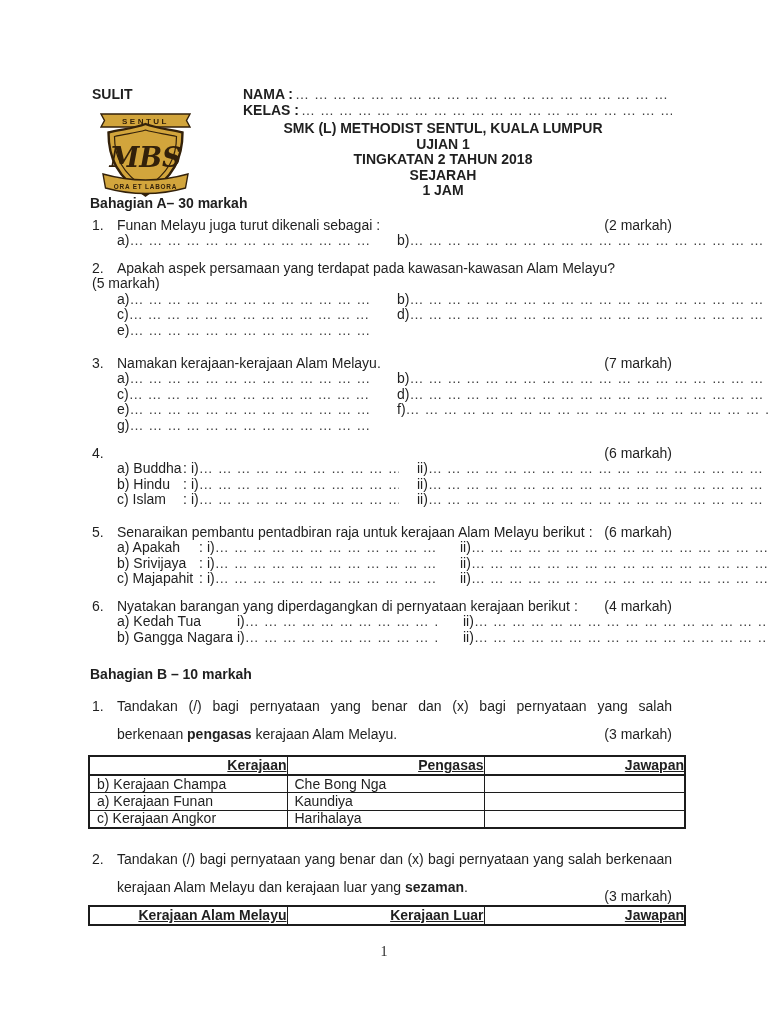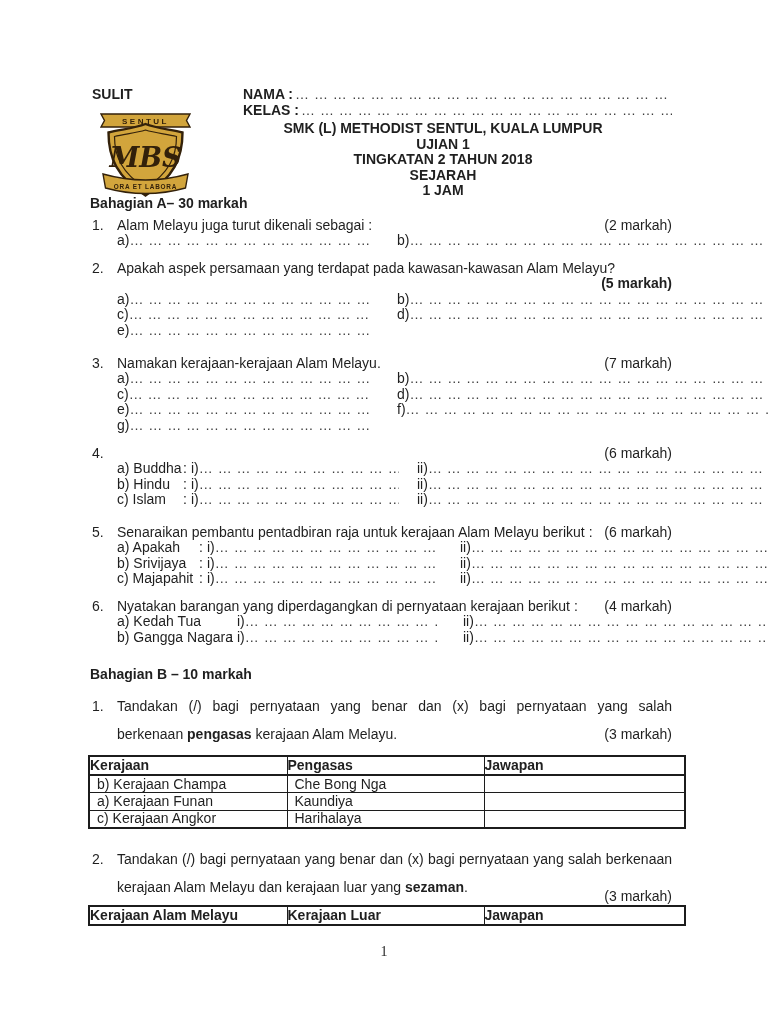--- a/index.html
+++ b/index.html
@@ -29,21 +29,21 @@
   .sectitle { left:90px; font-weight:bold; }
 
   
   .question { left:92px; width:580px; }
   .qline { display:flex; align-items:baseline; height:16px; line-height:16px; }
   .qnum { width:25px; flex:0 0 25px; }
   .qtext { white-space:nowrap; }
   .qmarks { margin-left:auto; white-space:nowrap; }
   .answers { margin-left:25px; }
   .ansrow { display:flex; align-items:baseline; height:15.7px; line-height:15.7px; }
-  .marksline { text-align:right; height:15.7px; line-height:15.7px;font-weight:bold; }
+  .marksline { height:15.7px; line-height:15.7px; }
   .col-a { flex:0 0 280px; width:280px; display:flex; align-items:baseline; padding-right:22px; }
   .col-b { flex:1 1 auto; display:flex; align-items:baseline; }
   .slot { white-space:nowrap; }
 
   .subrow { display:flex; align-items:baseline; height:15.7px; line-height:15.7px; }
   .subleft { display:flex; align-items:baseline; flex:0 0 auto; }
   .q4 .subleft { width:300px; padding-right:18px; }
   .q5 .subleft { width:343px; padding-right:20px; }
   .q6 .subleft { width:346px; padding-right:24px; }
   .subname { flex:0 0 auto; white-space:nowrap; }
@@ -64,22 +64,22 @@
   .bsecond { display:flex; align-items:baseline; line-height:28px; height:28px; }
   .bsecond .qmarks { margin-left:auto; }
   .rightmarks { left:92px; width:580px; text-align:right; line-height:16px; }
 
   
   table { border-collapse:collapse; table-layout:fixed; width:596px;
           font-size:14px; color:#1f1f1f; }
   .tbl { left:88px; }
   table, th, td { border:1px solid #1c1c1c; }
   table { border-width:2px; }
-  th { font-weight:bold; text-align:left; height:17px; line-height:17px;
-       border-bottom-width:2px; }
+  th { font-weight:bold; text-align:right; height:17px; line-height:17px;
+       border-bottom-width:2px;text-decoration:underline; }
   td { height:17.7px; line-height:15px; padding-left:7px; text-align:left; }
 
   .pagenum { left:0; top:944px; width:768px; text-align:center;
              font-family:"Liberation Serif", serif; }
 </style>
 </head>
 <body>
 
 <div class="page">
 
@@ -112,21 +112,21 @@
     <div>TINGKATAN 2 TAHUN 2018</div>
     <div>SEJARAH</div>
     <div>1 JAM</div>
   </div>
 
   <div class="abs sectitle" style="top:195px;">Bahagian A– 30 markah</div>
 
   <div class="abs question" style="top:217px;">
     <div class="qline">
       <span class="qnum">1.</span>
-      <span class="qtext">Alam Melayu juga turut dikenali sebagai :</span>
+      <span class="qtext">Funan Melayu juga turut dikenali sebagai :</span>
       <span class="qmarks">(2 markah)</span>
     </div>
     <div class="answers">
       <div class="ansrow">
         <span class="col-a">
             <span class="slot">a)</span>
             <span class="dots">… … … … … … … … … … … … … … … … … … … … … … … … … … … … … … … … … … … … … … … … … … … … …</span>
           </span>
         <span class="col-b">
             <span class="slot">b)</span>

